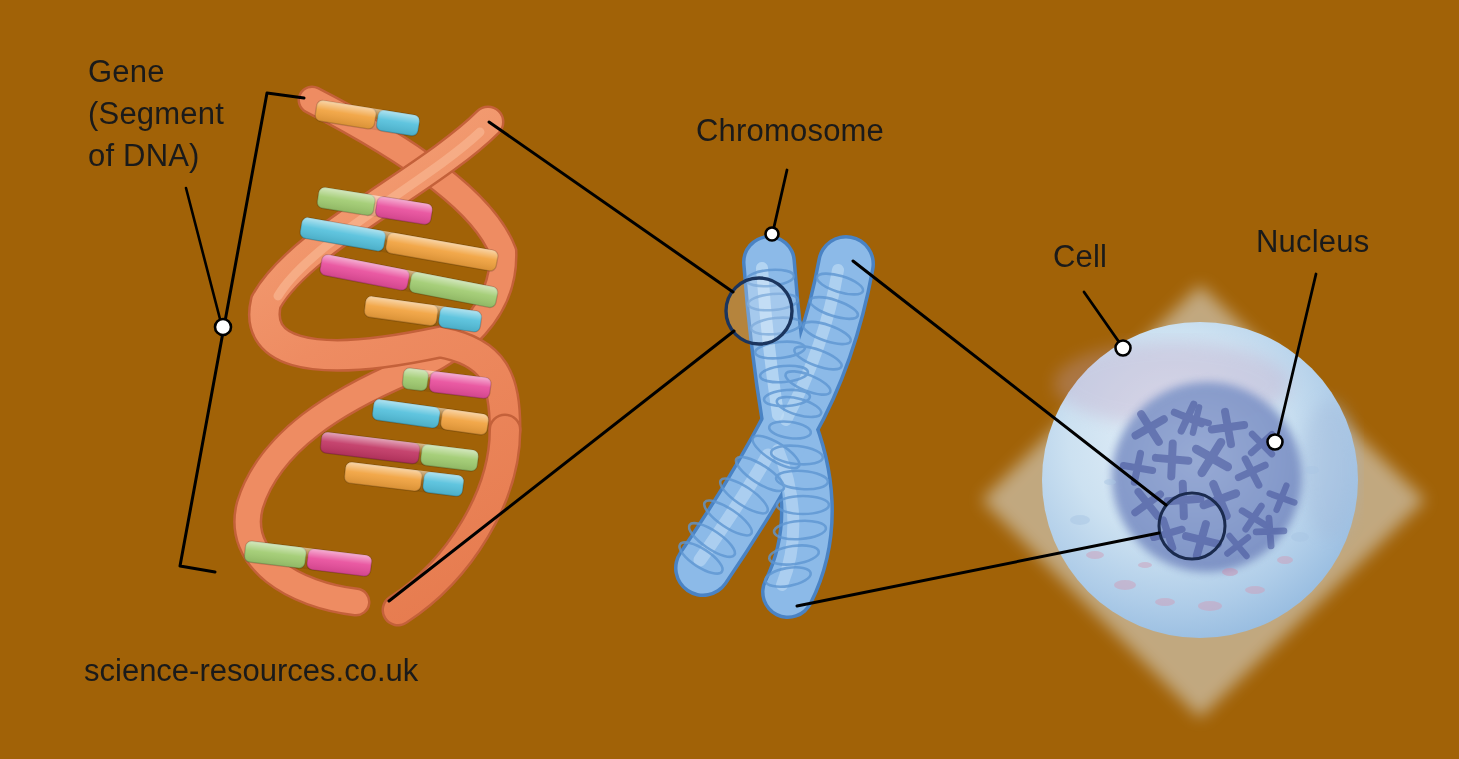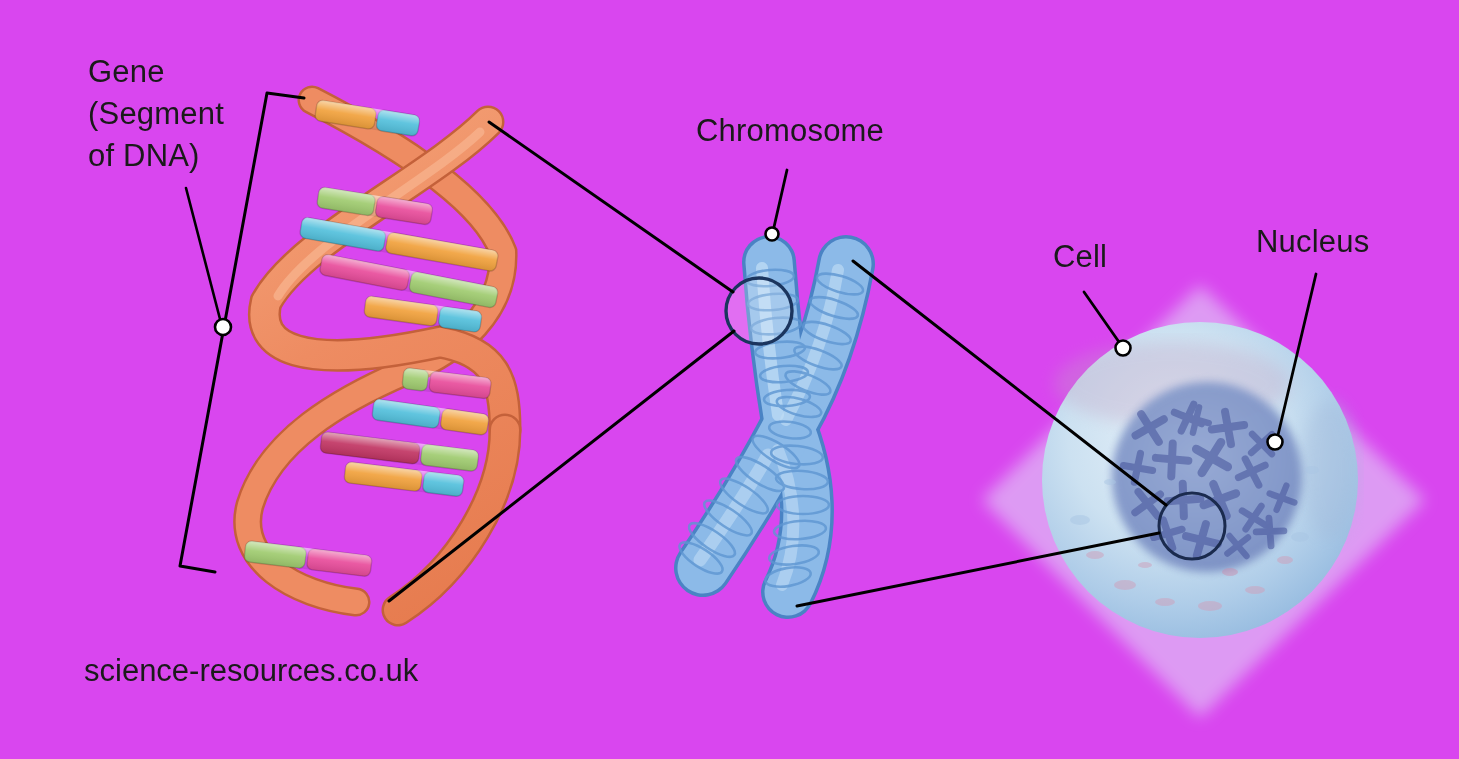--- a/index.html
+++ b/index.html
@@ -1,17 +1,17 @@
 <!DOCTYPE html>
 <html><head>
 <meta charset="utf-8">
 <style>
   html,body{margin:0;padding:0;background:#ffffff;}
   body{width:1459px;height:759px;overflow:hidden;font-family:"Liberation Sans",sans-serif;}
-  #stage{position:relative;width:1459px;height:759px;background:#d946ef;}
+  #stage{position:relative;width:1459px;height:759px;background:#a16207;}
   svg{display:block;}
   text{fill:#1a1a1a;}
   .lbl{font-size:31px;letter-spacing:0.2px;}
   .wm{font-size:31px;}
 </style>
 </head>
 <body>
 
 <div id="stage">
 <svg width="1459" height="759" viewBox="0 0 1459 759">

